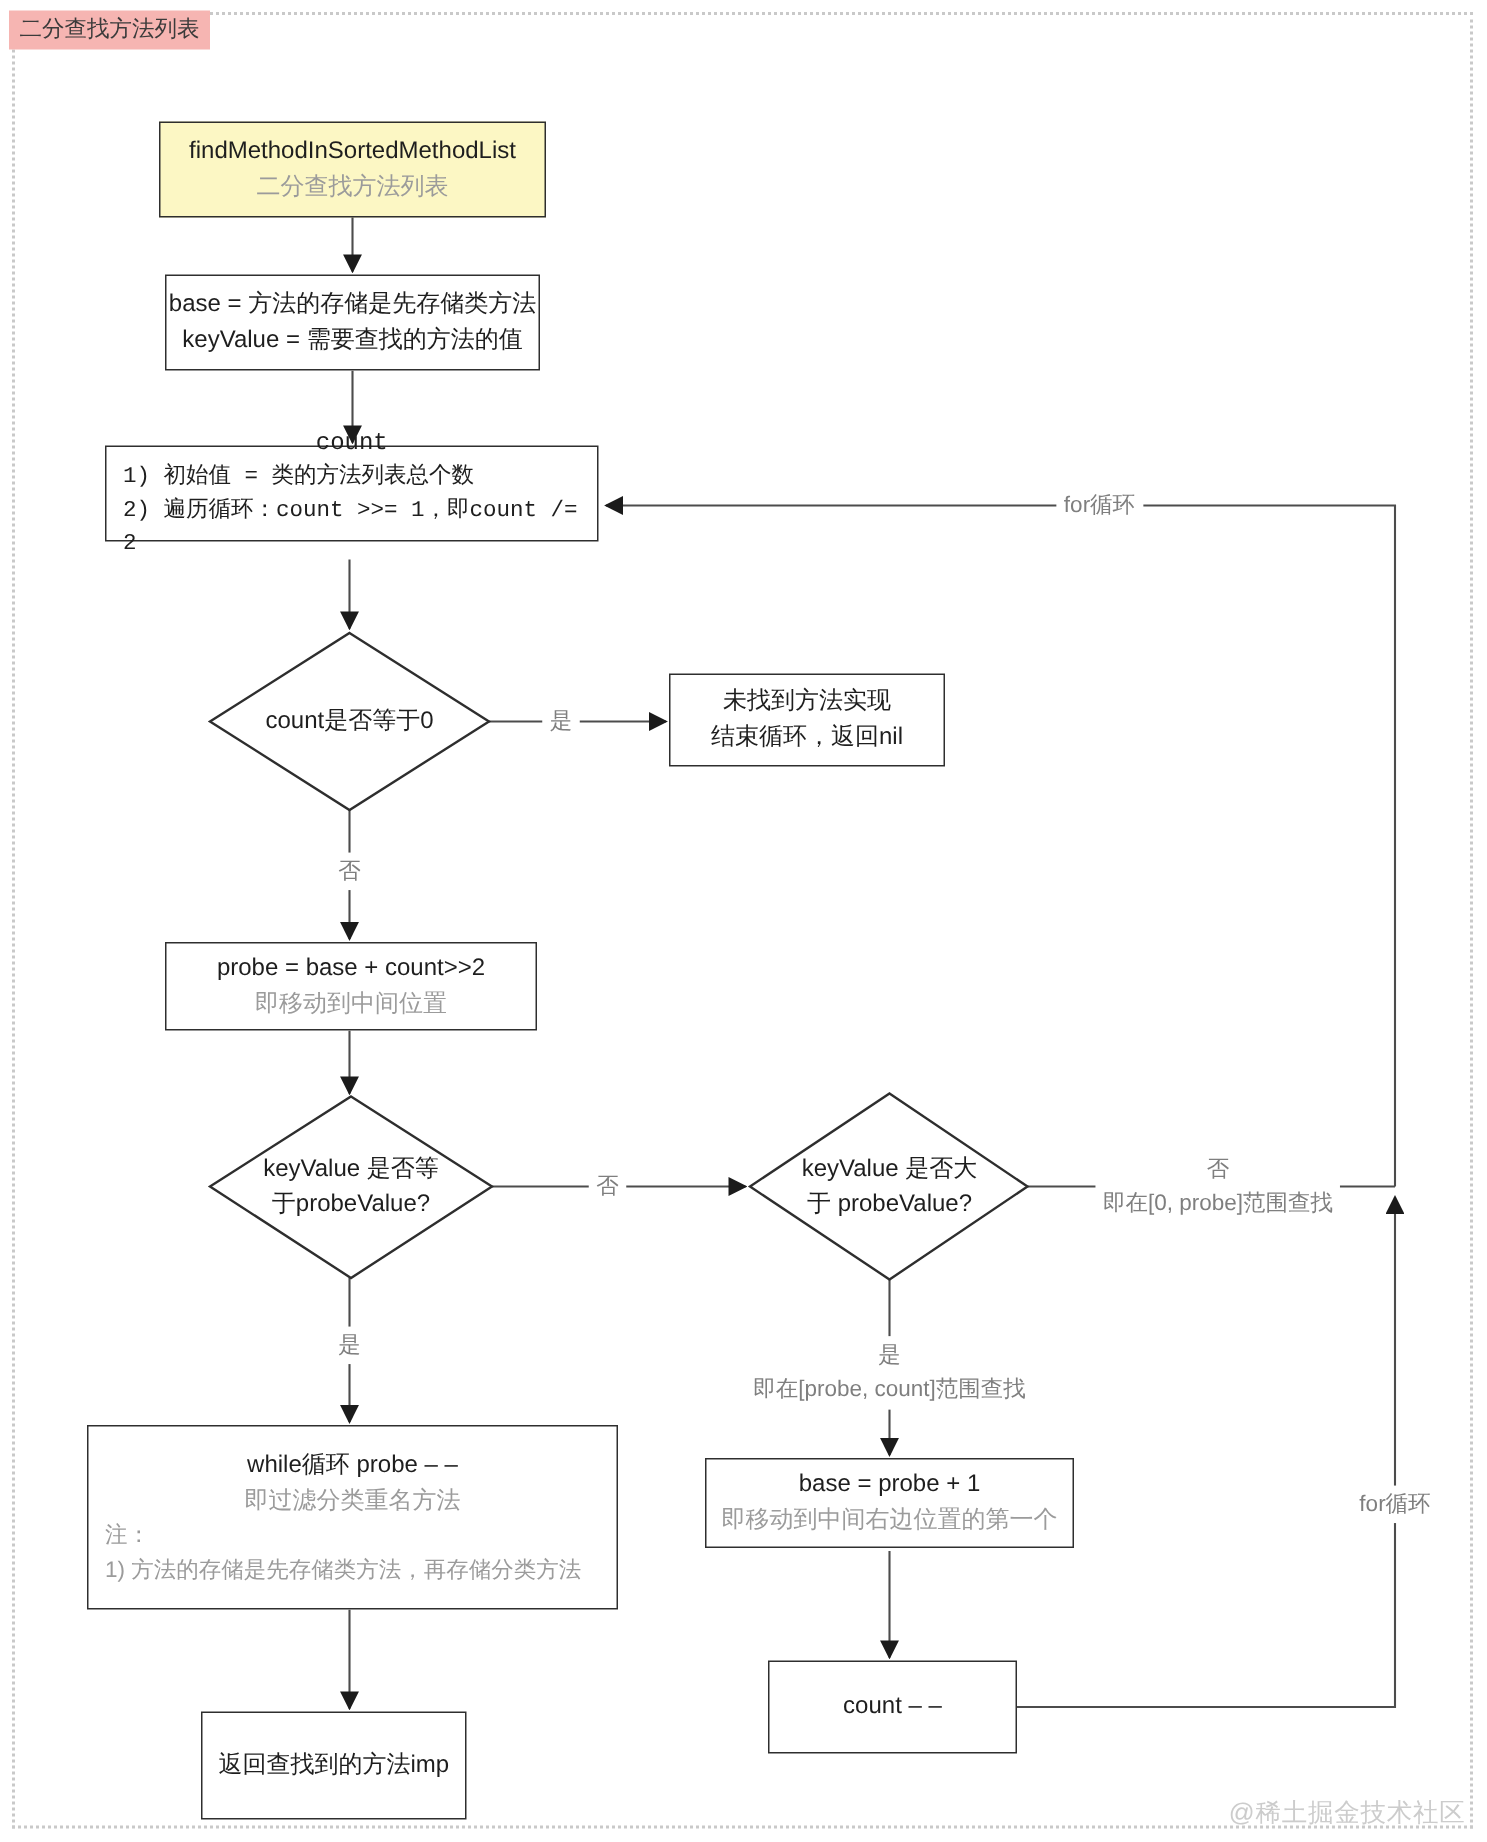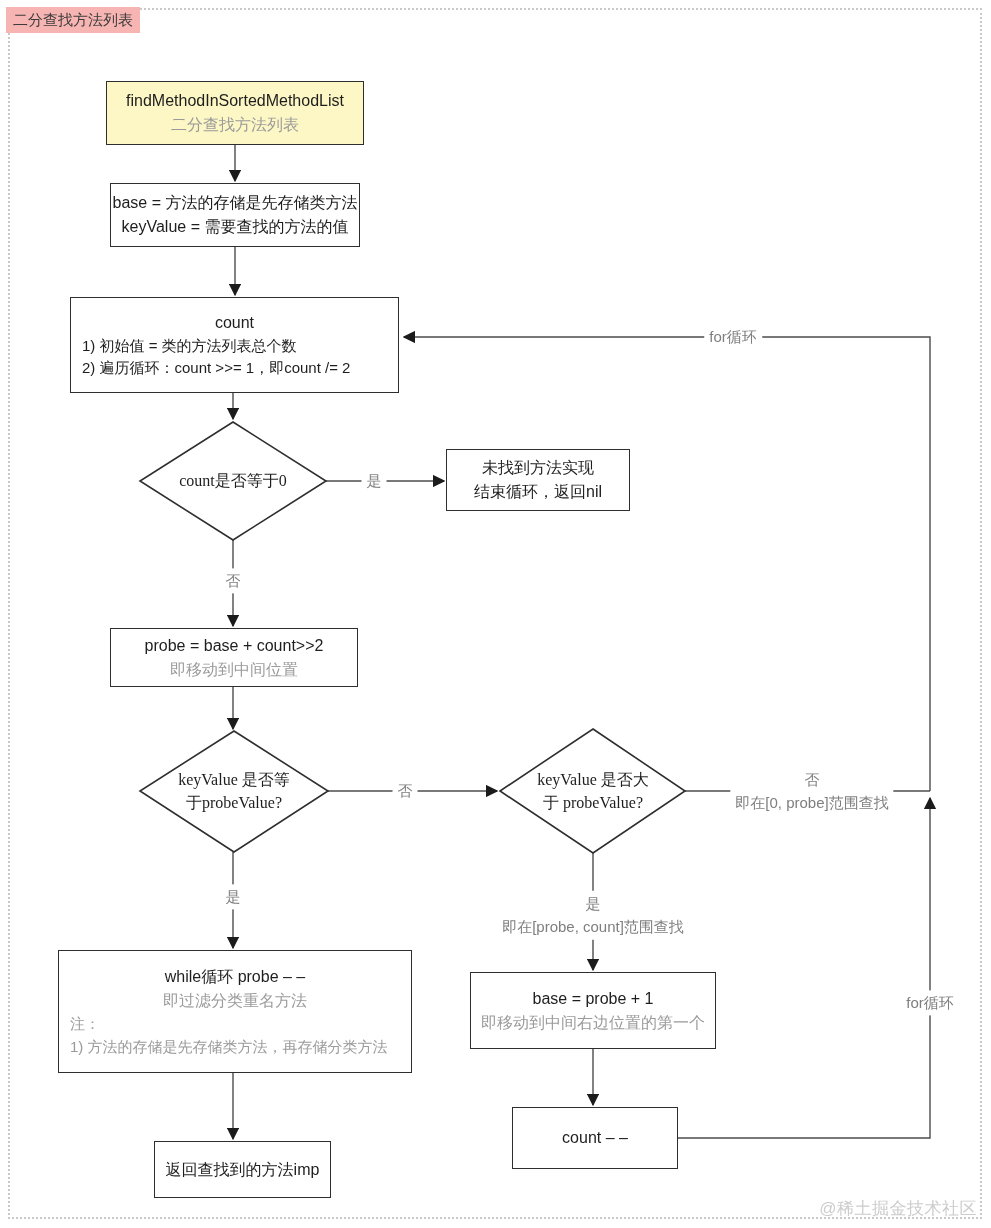--- a/index.html
+++ b/index.html
@@ -24,21 +24,21 @@
     position:absolute;box-sizing:border-box;border:1.6px solid var(--box-border,#2e2e2e);
     background:#ffffff;display:flex;flex-direction:column;justify-content:center;align-items:center;
     font-size:16px;color:var(--text-primary,#1e1e1e);line-height:1.5;text-align:center;
   }
   .node.start{background:var(--start-bg,#fcf7c4);}
   .muted{color:var(--text-muted,#9b9b9b);}
   .row-left{align-self:stretch;text-align:left;padding:0 11px;}
   .fs15{font-size:15px;}
   .dtext{
     position:absolute;display:flex;flex-direction:column;justify-content:center;align-items:center;
-    font-size:16px;color:var(--text-primary,#1e1e1e);text-align:left;line-height:1.45;pointer-events:none;font-family:Liberation Serif, serif;
+    font-size:16px;color:var(--text-primary,#1e1e1e);text-align:left;line-height:1.45;pointer-events:none;
   }
   .lbl{
     position:absolute;transform:translate(-50%,-50%);background:#ffffff;
     color:var(--label,#7f7f7f);font-size:15px;line-height:1.55;text-align:center;
     padding:1px 5px;white-space:nowrap;
   }
   .watermark{
     position:absolute;right:14px;bottom:8px;color:var(--watermark,#cccccc);
     font-size:17px;letter-spacing:.5px;
   }
@@ -79,21 +79,21 @@
   <div class="node start" style="left:106px;top:70px;width:258px;height:64px;margin-top:11px;">
     <div>findMethodInSortedMethodList</div>
     <div class="muted">二分查找方法列表</div>
   </div>
 
   <div class="node" style="left:110px;top:183px;width:250px;height:64px;">
     <div>base = 方法的存储是先存储类方法</div>
     <div>keyValue = 需要查找的方法的值</div>
   </div>
 
-  <div class="node" style="left:70px;top:297px;width:329px;height:96px;">
+  <div class="node" style="left:70px;top:297px;width:329px;height:64px;font-family:Liberation Mono, monospace;">
     <div>count</div>
     <div class="row-left fs15">1) 初始值 = 类的方法列表总个数</div>
     <div class="row-left fs15">2) 遍历循环：count &gt;&gt;= 1，即count /= 2</div>
   </div>
 
   <div class="dtext" style="left:150px;top:451px;width:166px;height:60px;">count是否等于0</div>
 
   <div class="node" style="left:446px;top:449px;width:184px;height:62px;">
     <div>未找到方法实现</div>
     <div>结束循环，返回nil</div>
@@ -114,25 +114,25 @@
     <div>于 probeValue?</div>
   </div>
 
   <div class="node" style="left:58px;top:950px;width:354px;height:123px;">
     <div>while循环 probe – –</div>
     <div class="muted">即过滤分类重名方法</div>
     <div class="muted row-left fs15">注：</div>
     <div class="muted row-left fs15">1) 方法的存储是先存储类方法，再存储分类方法</div>
   </div>
 
-  <div class="node" style="left:154px;top:1141px;width:177px;height:57px;justify-content:center;">
+  <div class="node" style="left:134px;top:1141px;width:177px;height:72px;justify-content:center;">
     <div>返回查找到的方法imp</div>
   </div>
 
-  <div class="node" style="left:470px;top:972px;width:246px;height:77px;">
+  <div class="node" style="left:470px;top:972px;width:246px;height:60px;">
     <div>base = probe + 1</div>
     <div class="muted">即移动到中间右边位置的第一个</div>
   </div>
 
   <div class="node" style="left:512px;top:1107px;width:166px;height:62px;">
     <div>count – –</div>
   </div>
 
   <div class="lbl" style="left:374px;top:481px;">是</div>
   <div class="lbl" style="left:233px;top:581px;">否</div>

